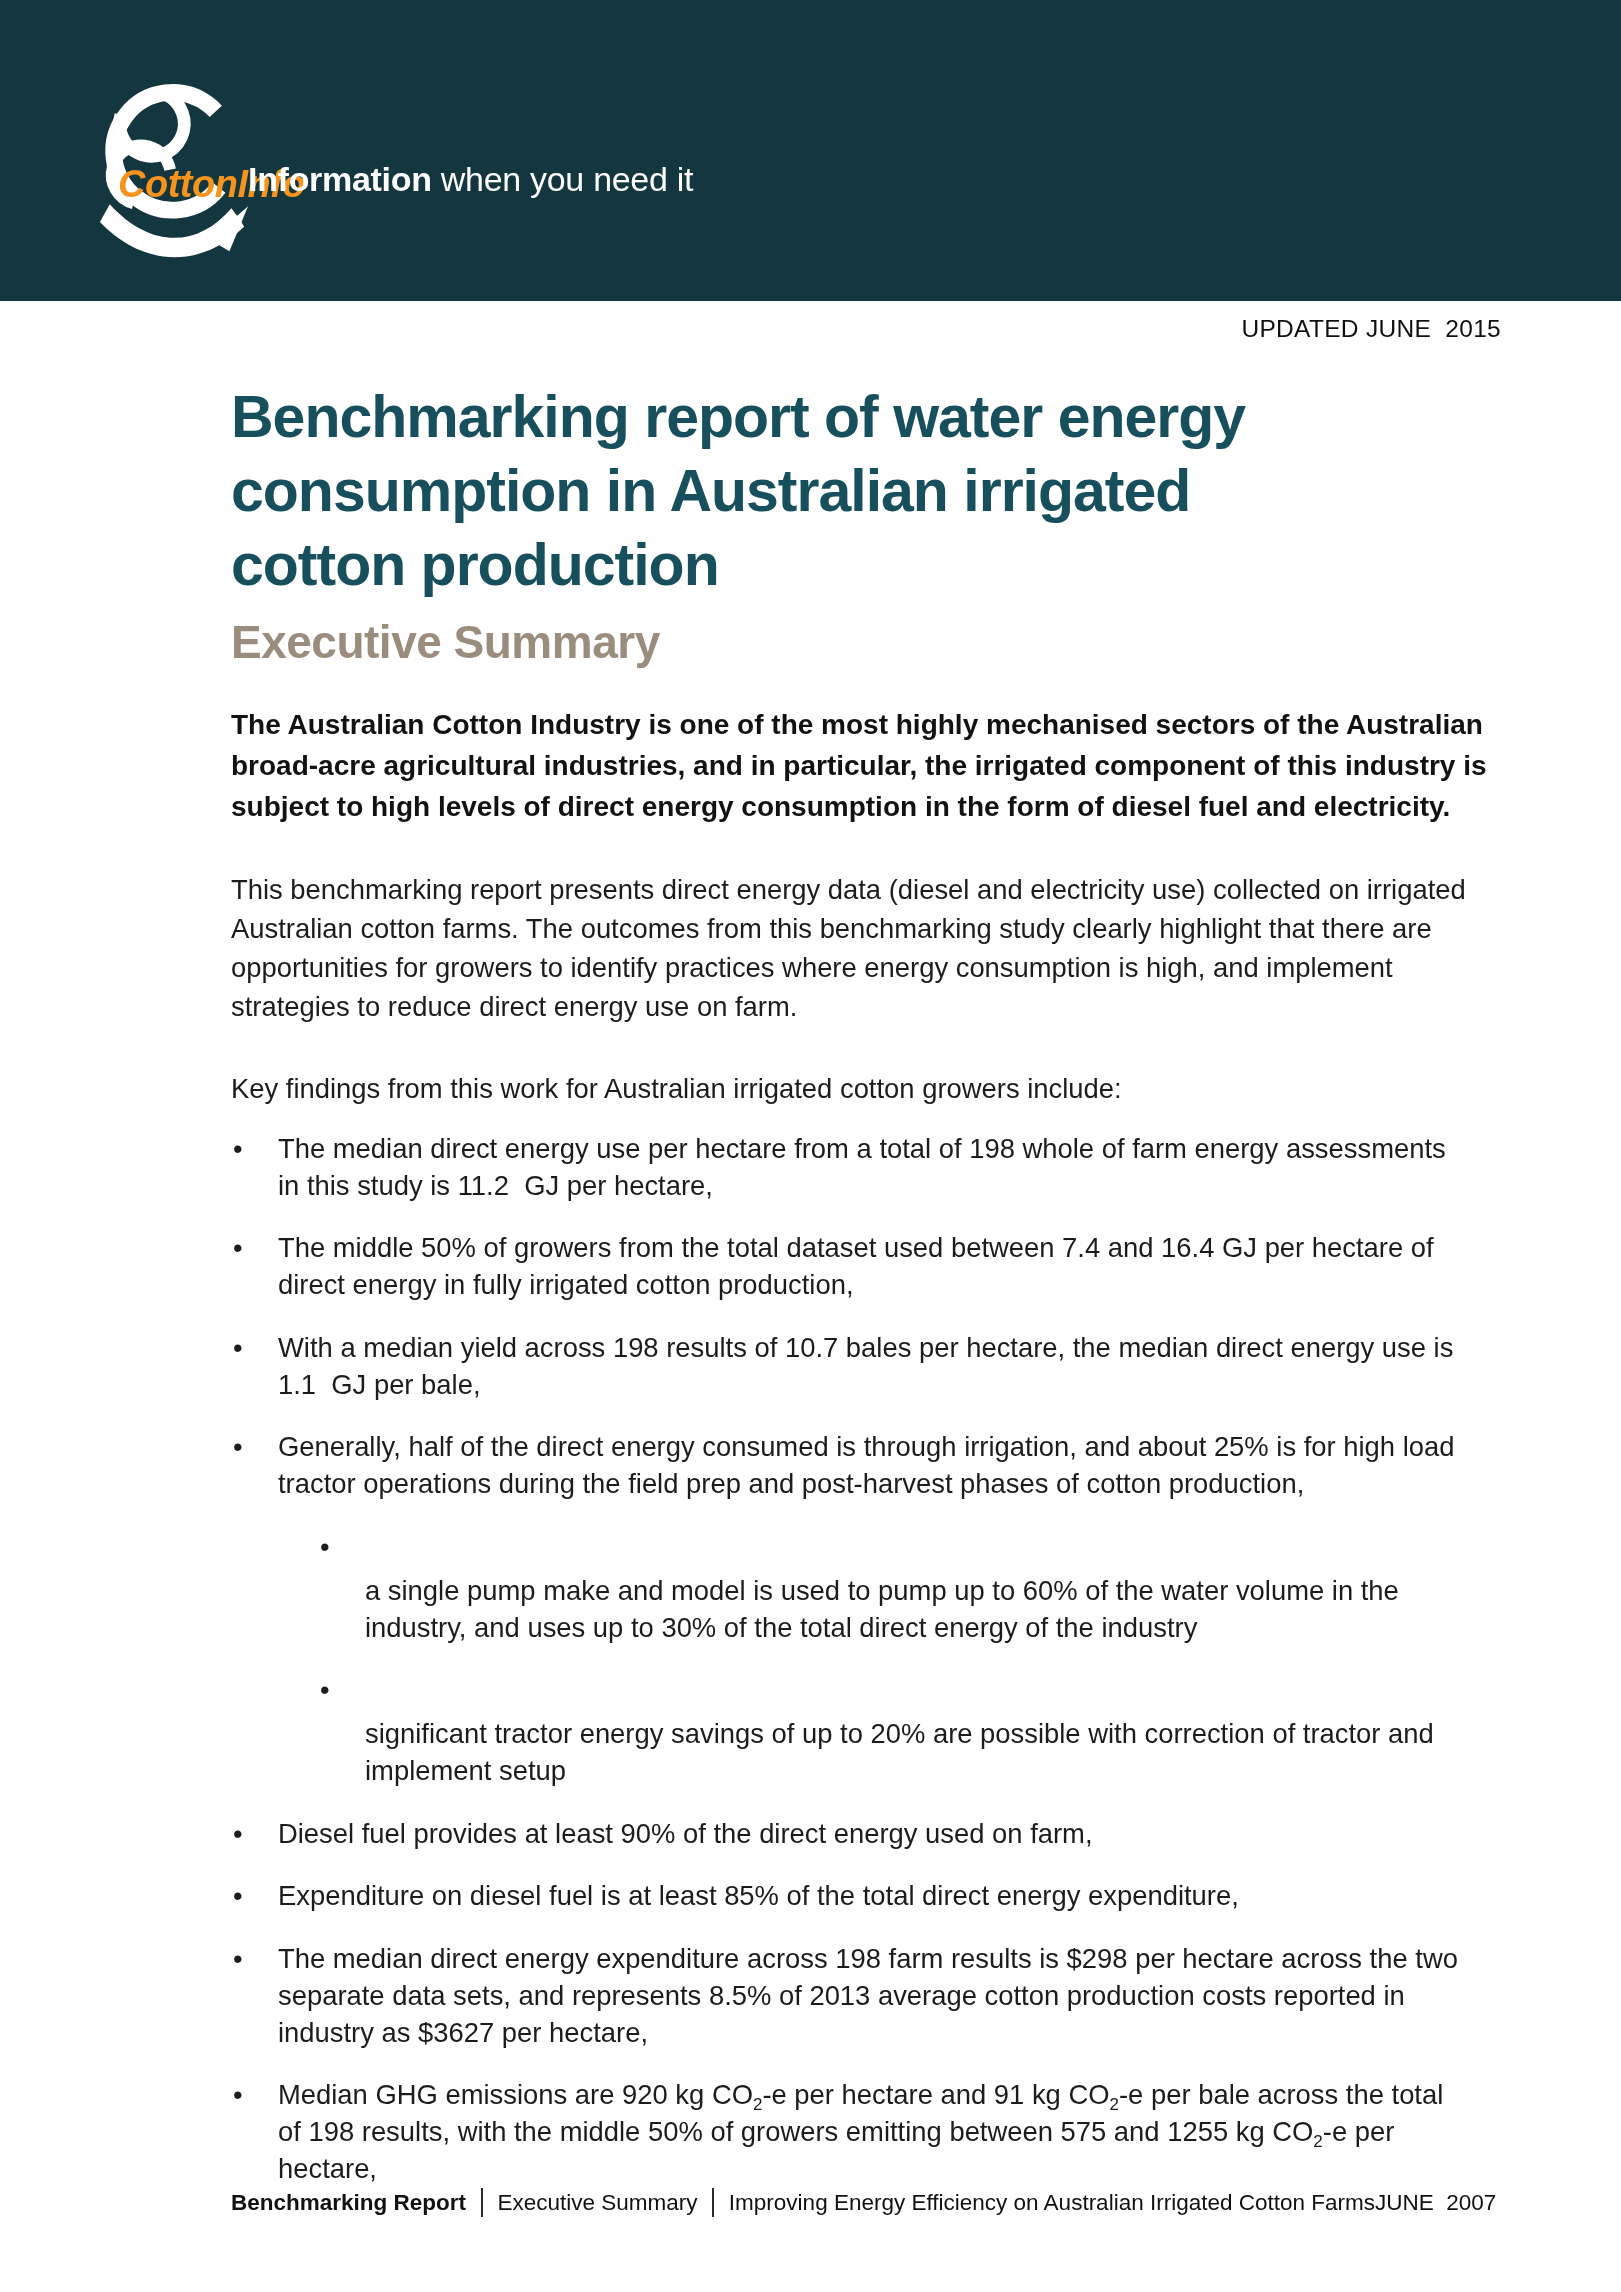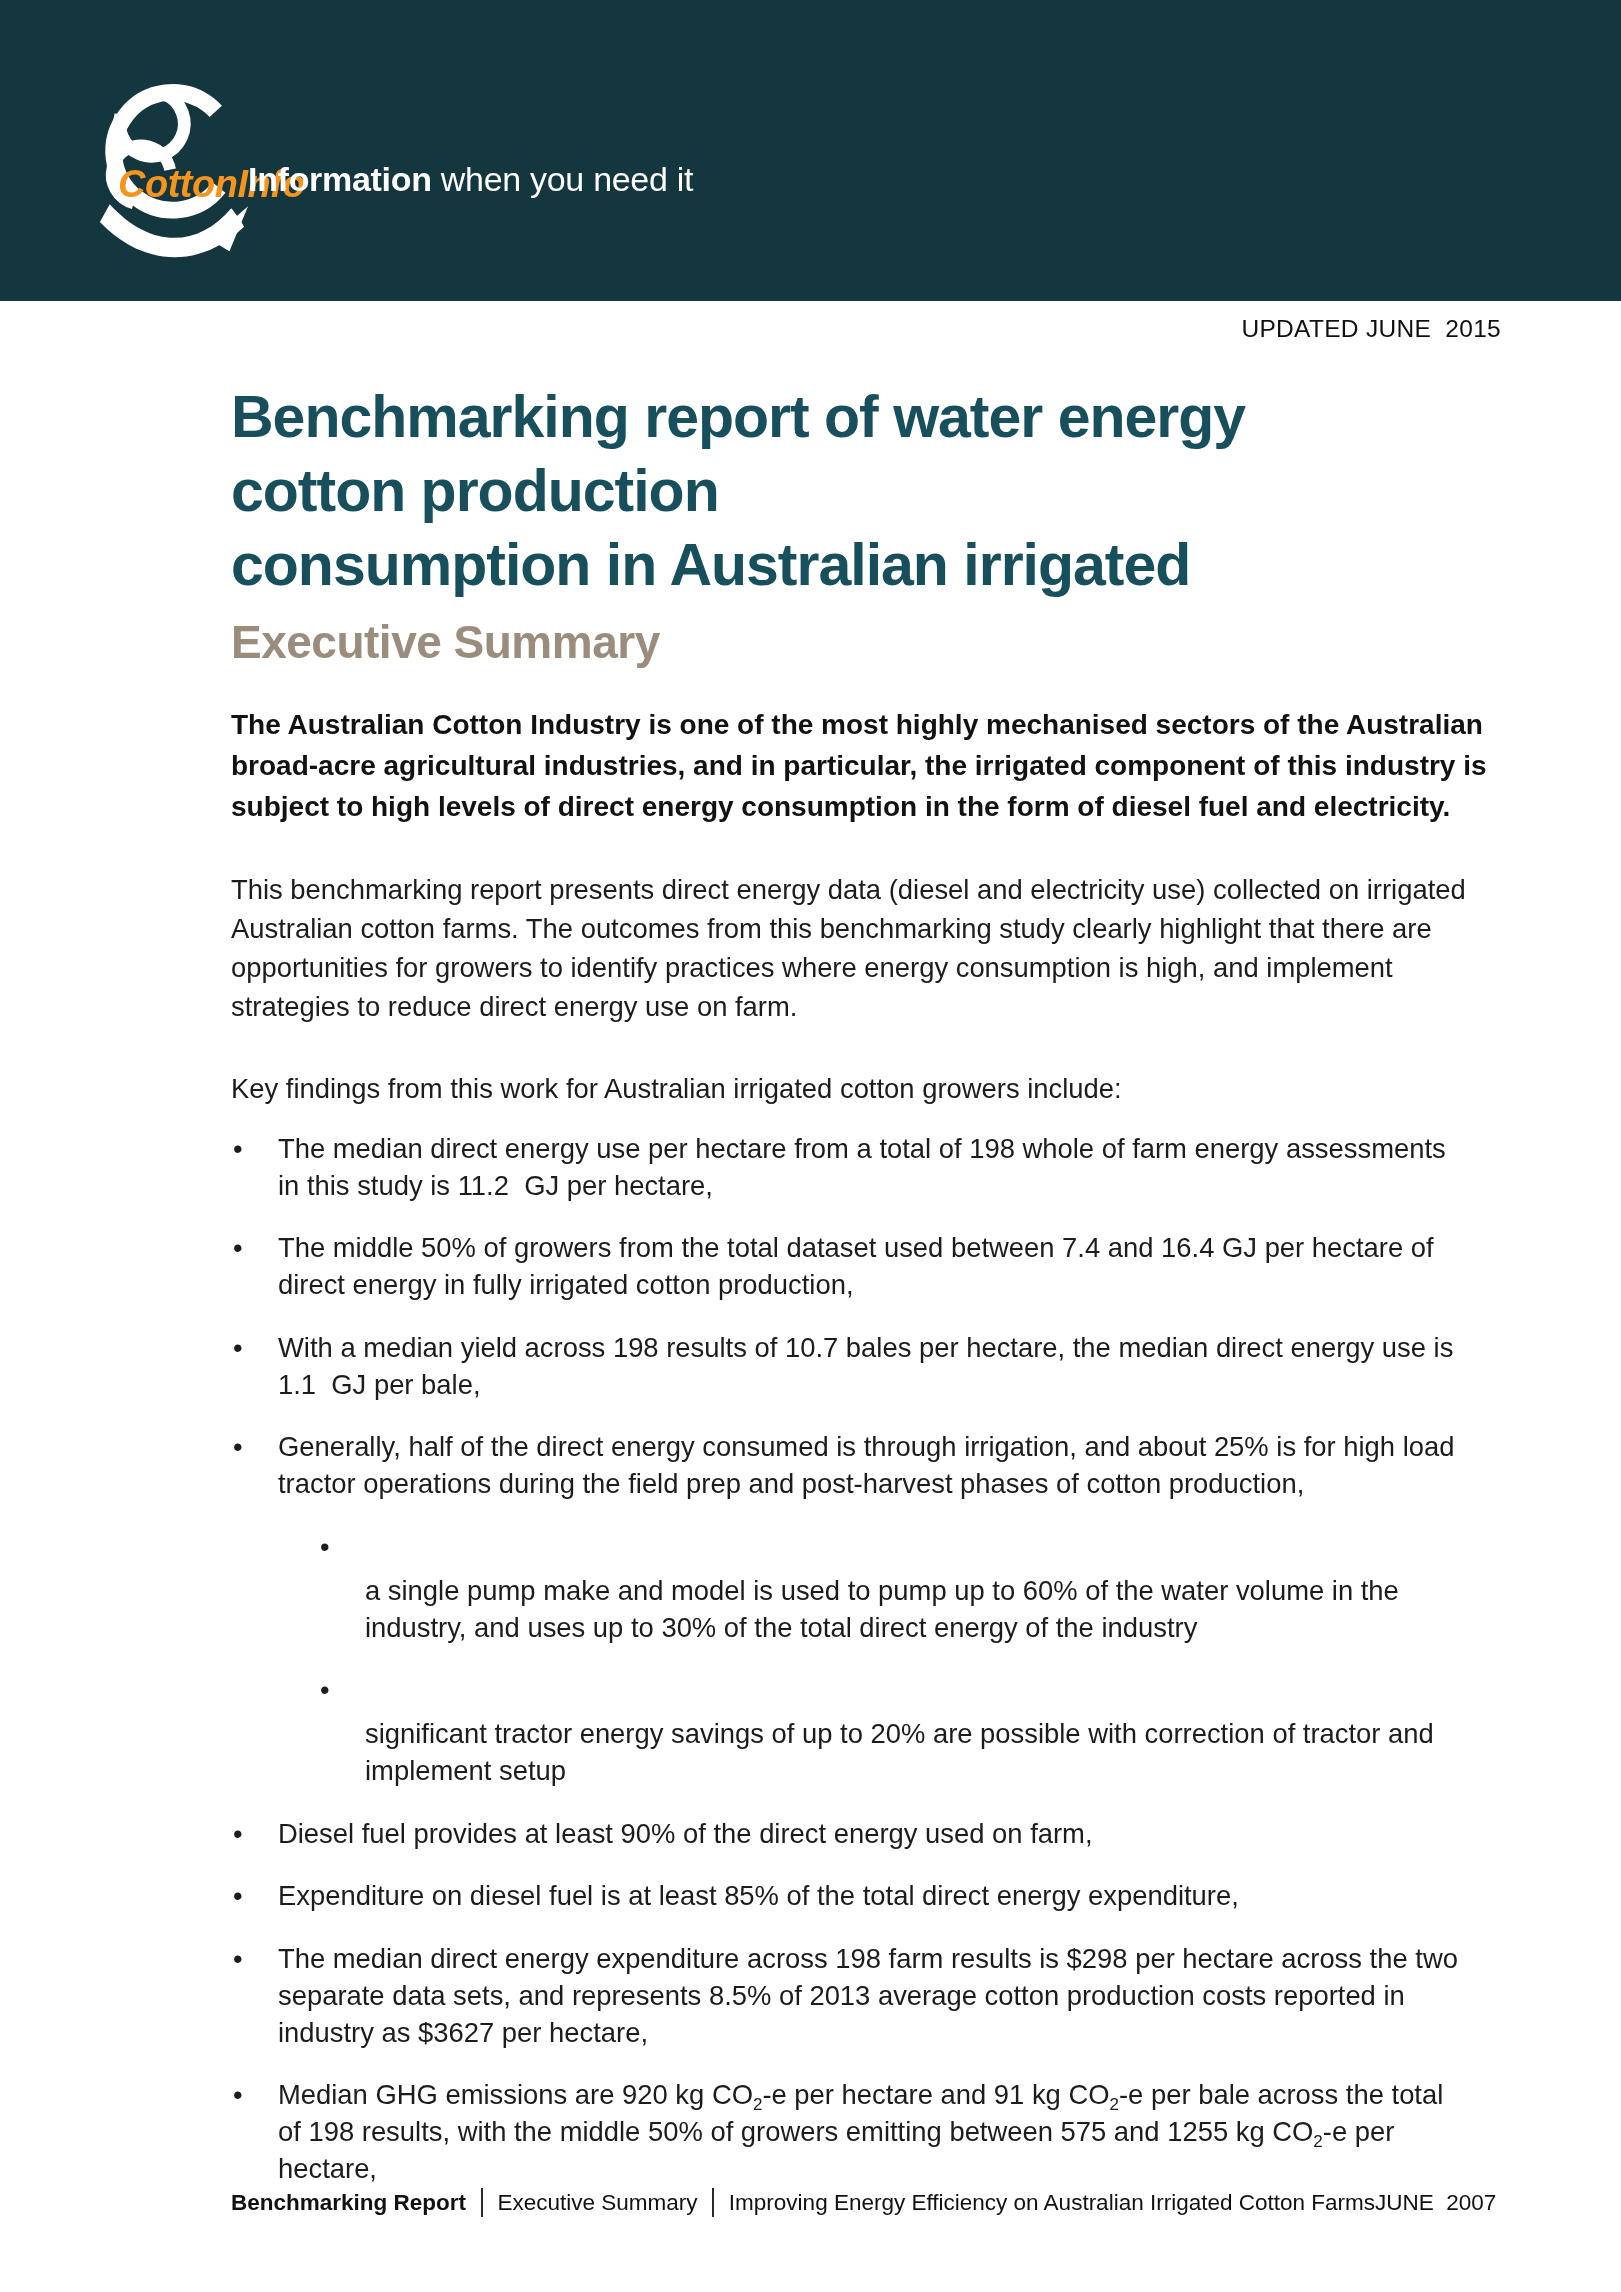--- a/index.html
+++ b/index.html
@@ -109,22 +109,22 @@
       <span class="t-bold">Information</span><span class="t-rest"> when you need it</span>
     </div>
   </div>
 
   <div class="content">
 
     <div class="updated-line">UPDATED JUNE  2015</div>
 
     <div class="doc-title">
       <div>Benchmarking report of water energy</div>
+      <div>consumption in Australian irrigated</div>
       <div>cotton production</div>
-      <div>consumption in Australian irrigated</div>
     </div>
 
     <div class="section-heading">Executive Summary</div>
 
     <div class="intro-bold">The Australian Cotton Industry is one of the most highly mechanised sectors of the Australian broad-acre agricultural industries, and in particular, the irrigated component of this industry is subject to high levels of direct energy consumption in the form of diesel fuel and electricity.</div>
 
     <div class="para">This benchmarking report presents direct energy data (diesel and electricity use) collected on irrigated Australian cotton farms. The outcomes from this benchmarking study clearly highlight that there are opportunities for growers to identify practices where energy consumption is high, and implement strategies to reduce direct energy use on farm.</div>
 
     <div class="para">Key findings from this work for Australian irrigated cotton growers include:</div>
 

